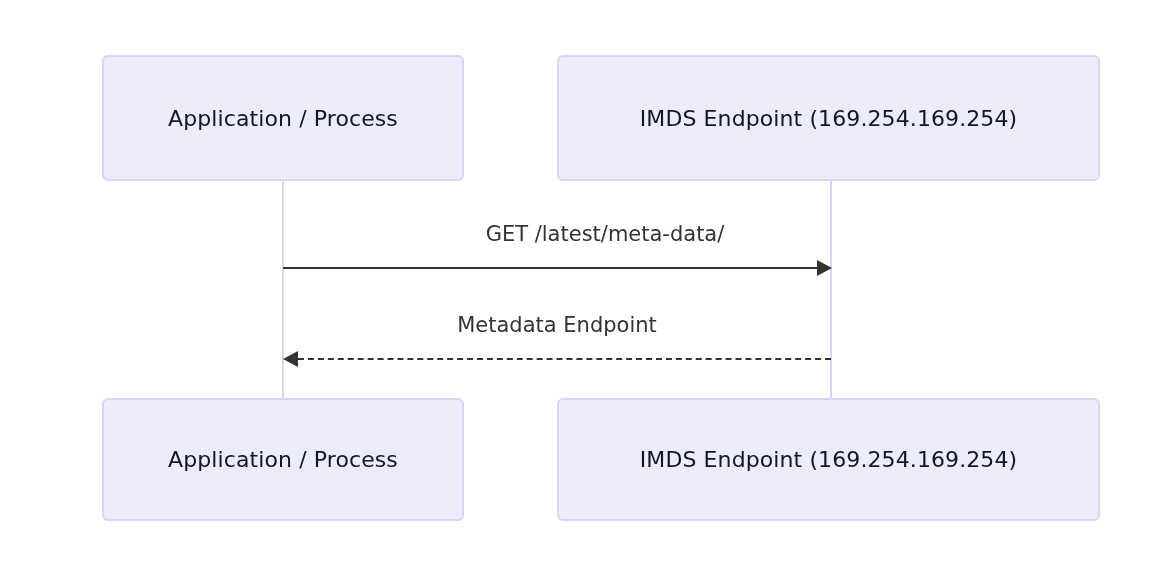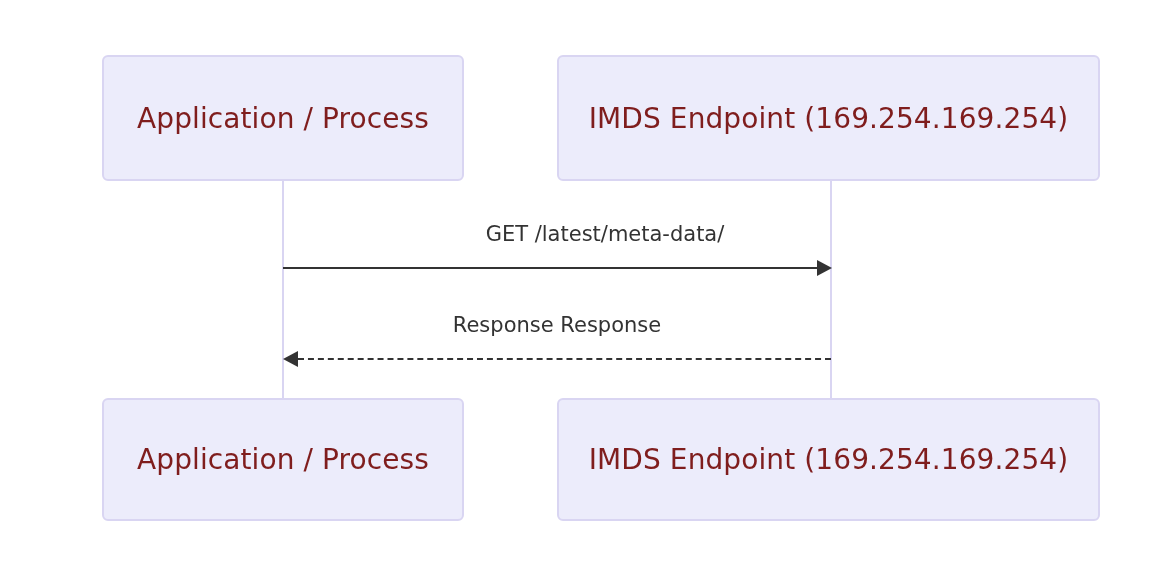--- a/index.html
+++ b/index.html
@@ -28,23 +28,23 @@
     box-sizing: border-box;
     background: #ececfb;
     border: 2px solid #d9d5f2;
     border-radius: 6px;
     display: flex;
     align-items: center;
     justify-content: center;
   }
   .participant-label {
     font-family: "DejaVu Sans", sans-serif;
-    font-size: 28px;
+    font-size: 22px;
     font-weight: 400;
-    color: #7f1d1d;
+    color: #0f172a;
     letter-spacing: 0.1px;
     white-space: nowrap;
   }
   .msg-label {
     position: absolute;
     font-family: "DejaVu Sans", sans-serif;
     font-size: 21px;
     color: #333333;
     white-space: nowrap;
     text-align: center;
@@ -86,21 +86,21 @@
   </div>
 
   <div class="participant-box" style="left:557px; top:55px; width:543px; height:126px;">
     <span class="participant-label">IMDS Endpoint (169.254.169.254)</span>
   </div>
 
   <div class="msg-label" style="left:283px; top:222px; width:548px;margin-left:48px;">GET /latest/meta-data/</div>
   <div class="msg-line" style="left:283px; top:267px; width:534px;"></div>
   <div class="arrowhead right" style="left:817px; top:260px;"></div>
 
-  <div class="msg-label" style="left:283px; top:313px; width:548px;">Response Response</div>
+  <div class="msg-label" style="left:283px; top:313px; width:548px;">Metadata Endpoint</div>
   <div class="msg-line dashed" style="left:298px; top:358px; width:533px;"></div>
   <div class="arrowhead left" style="left:283px; top:351px;"></div>
 
   <div class="participant-box" style="left:102px; top:398px; width:362px; height:123px;">
     <span class="participant-label">Application / Process</span>
   </div>
 
   <div class="participant-box" style="left:557px; top:398px; width:543px; height:123px;">
     <span class="participant-label">IMDS Endpoint (169.254.169.254)</span>
   </div>

